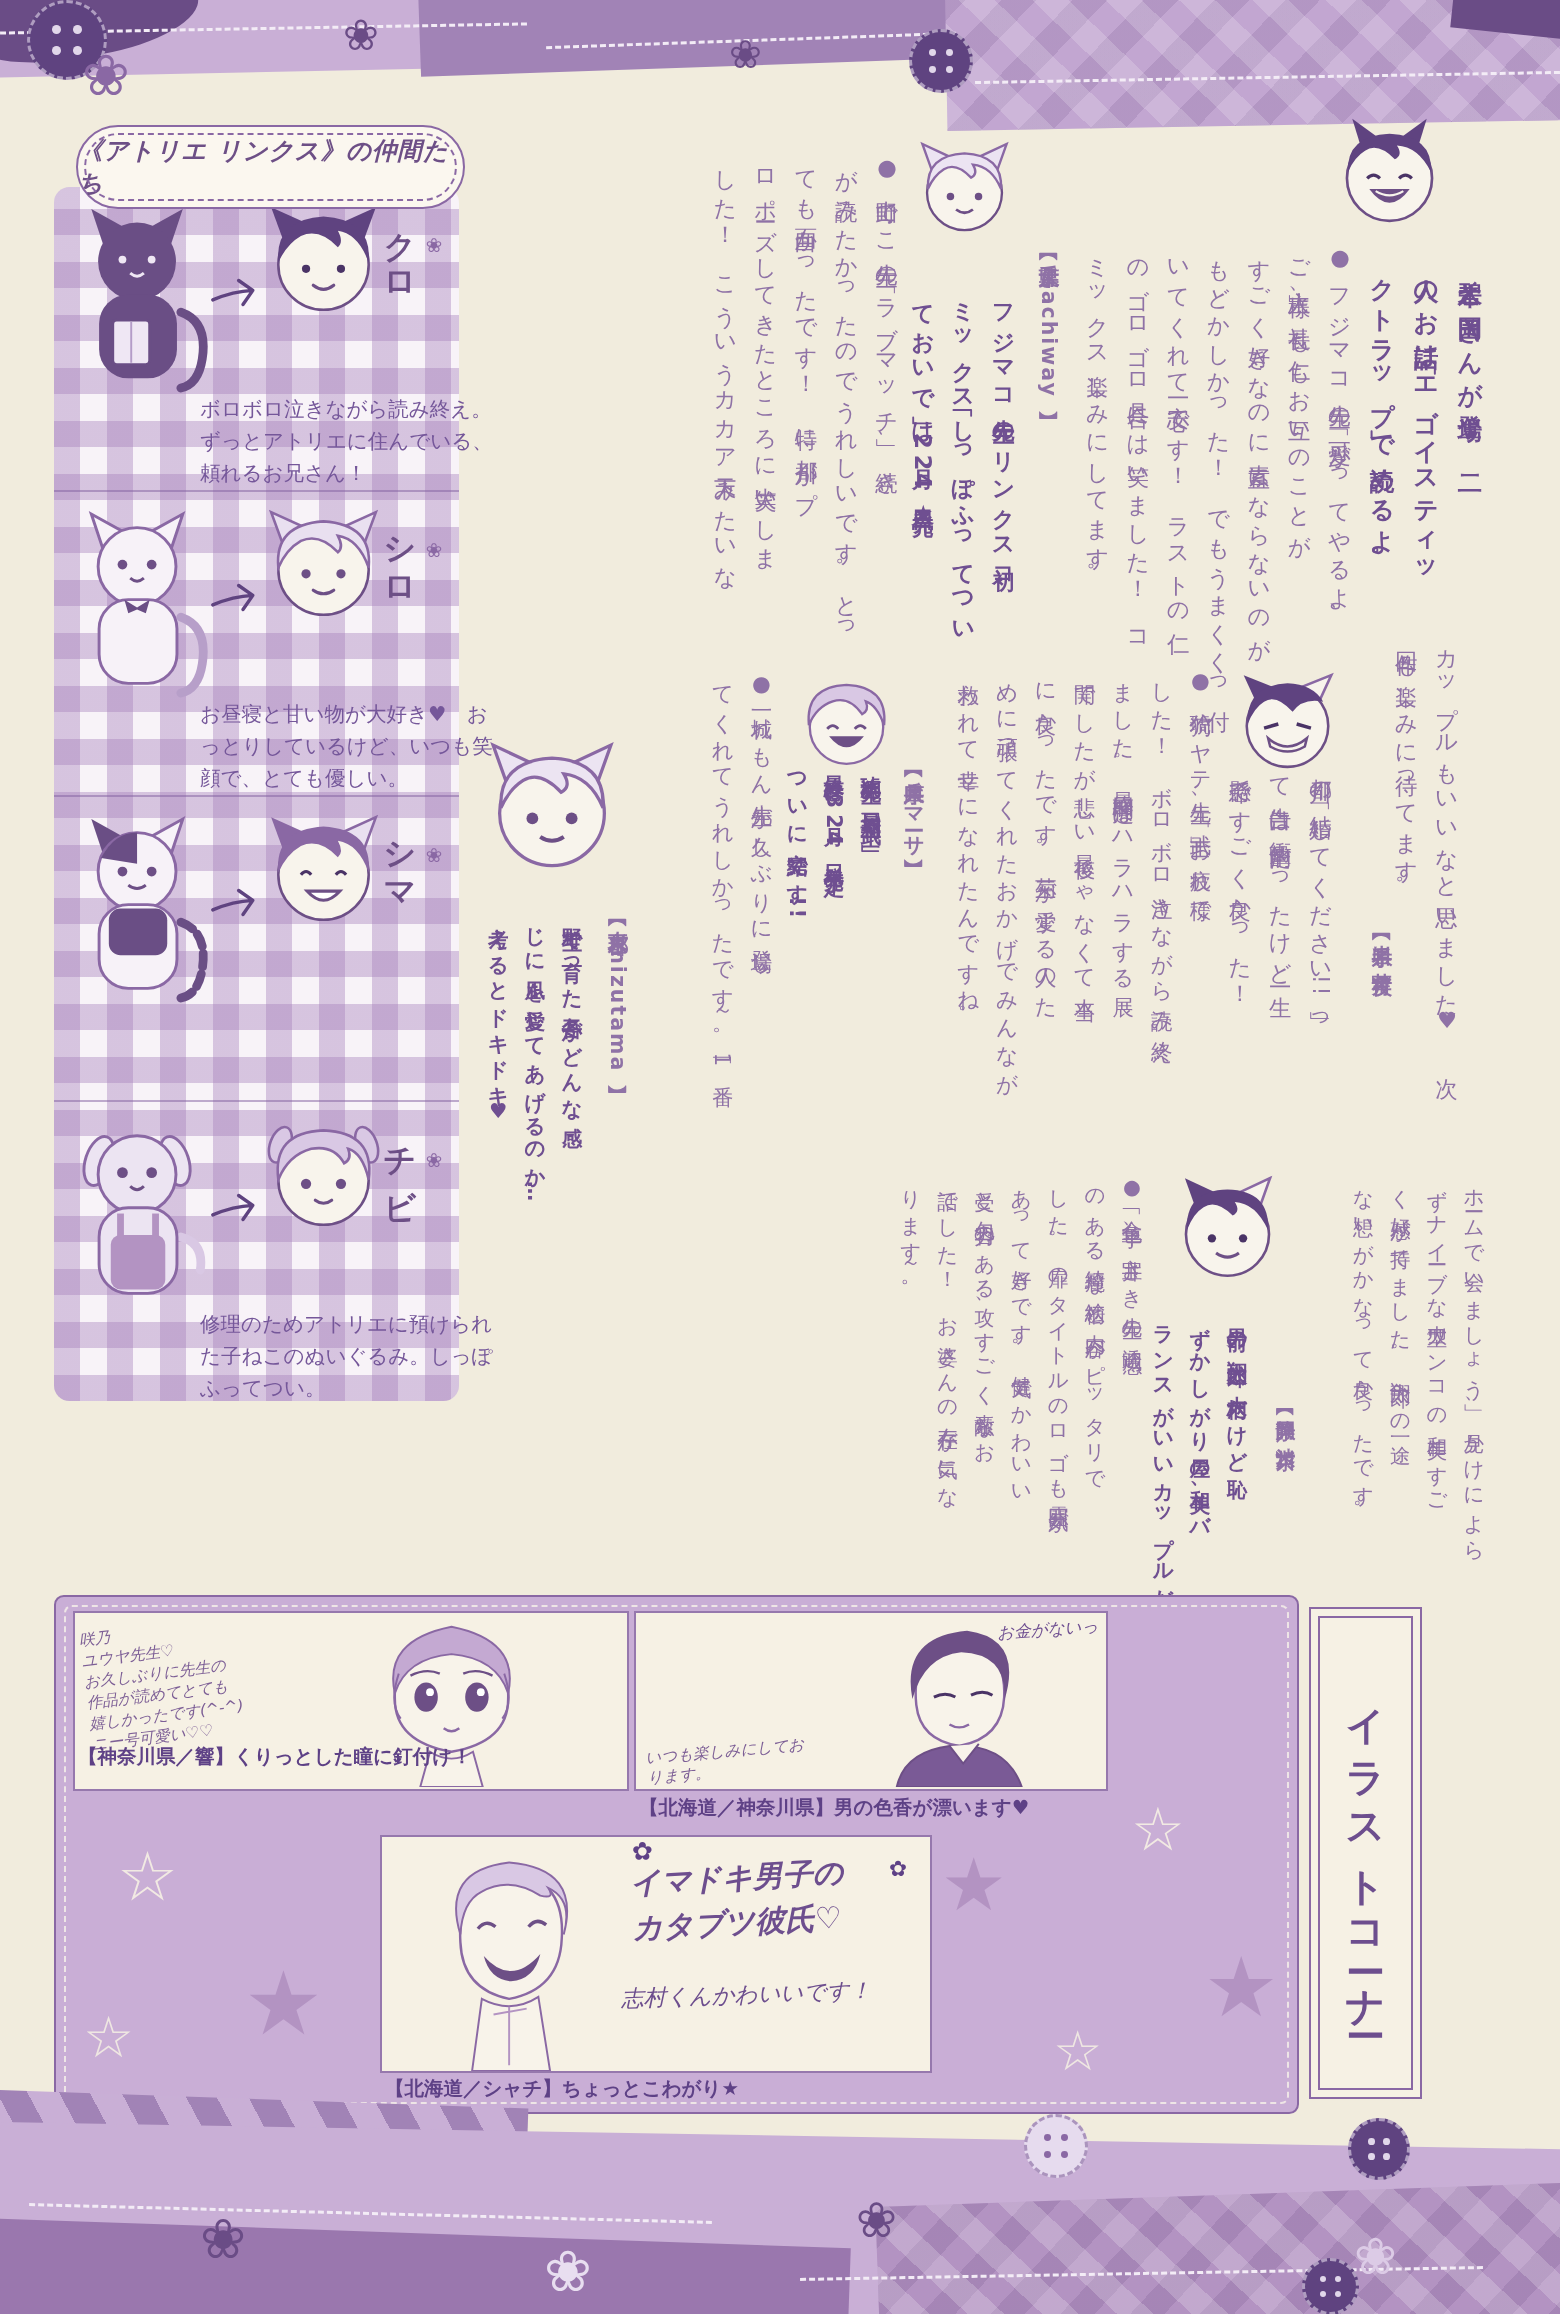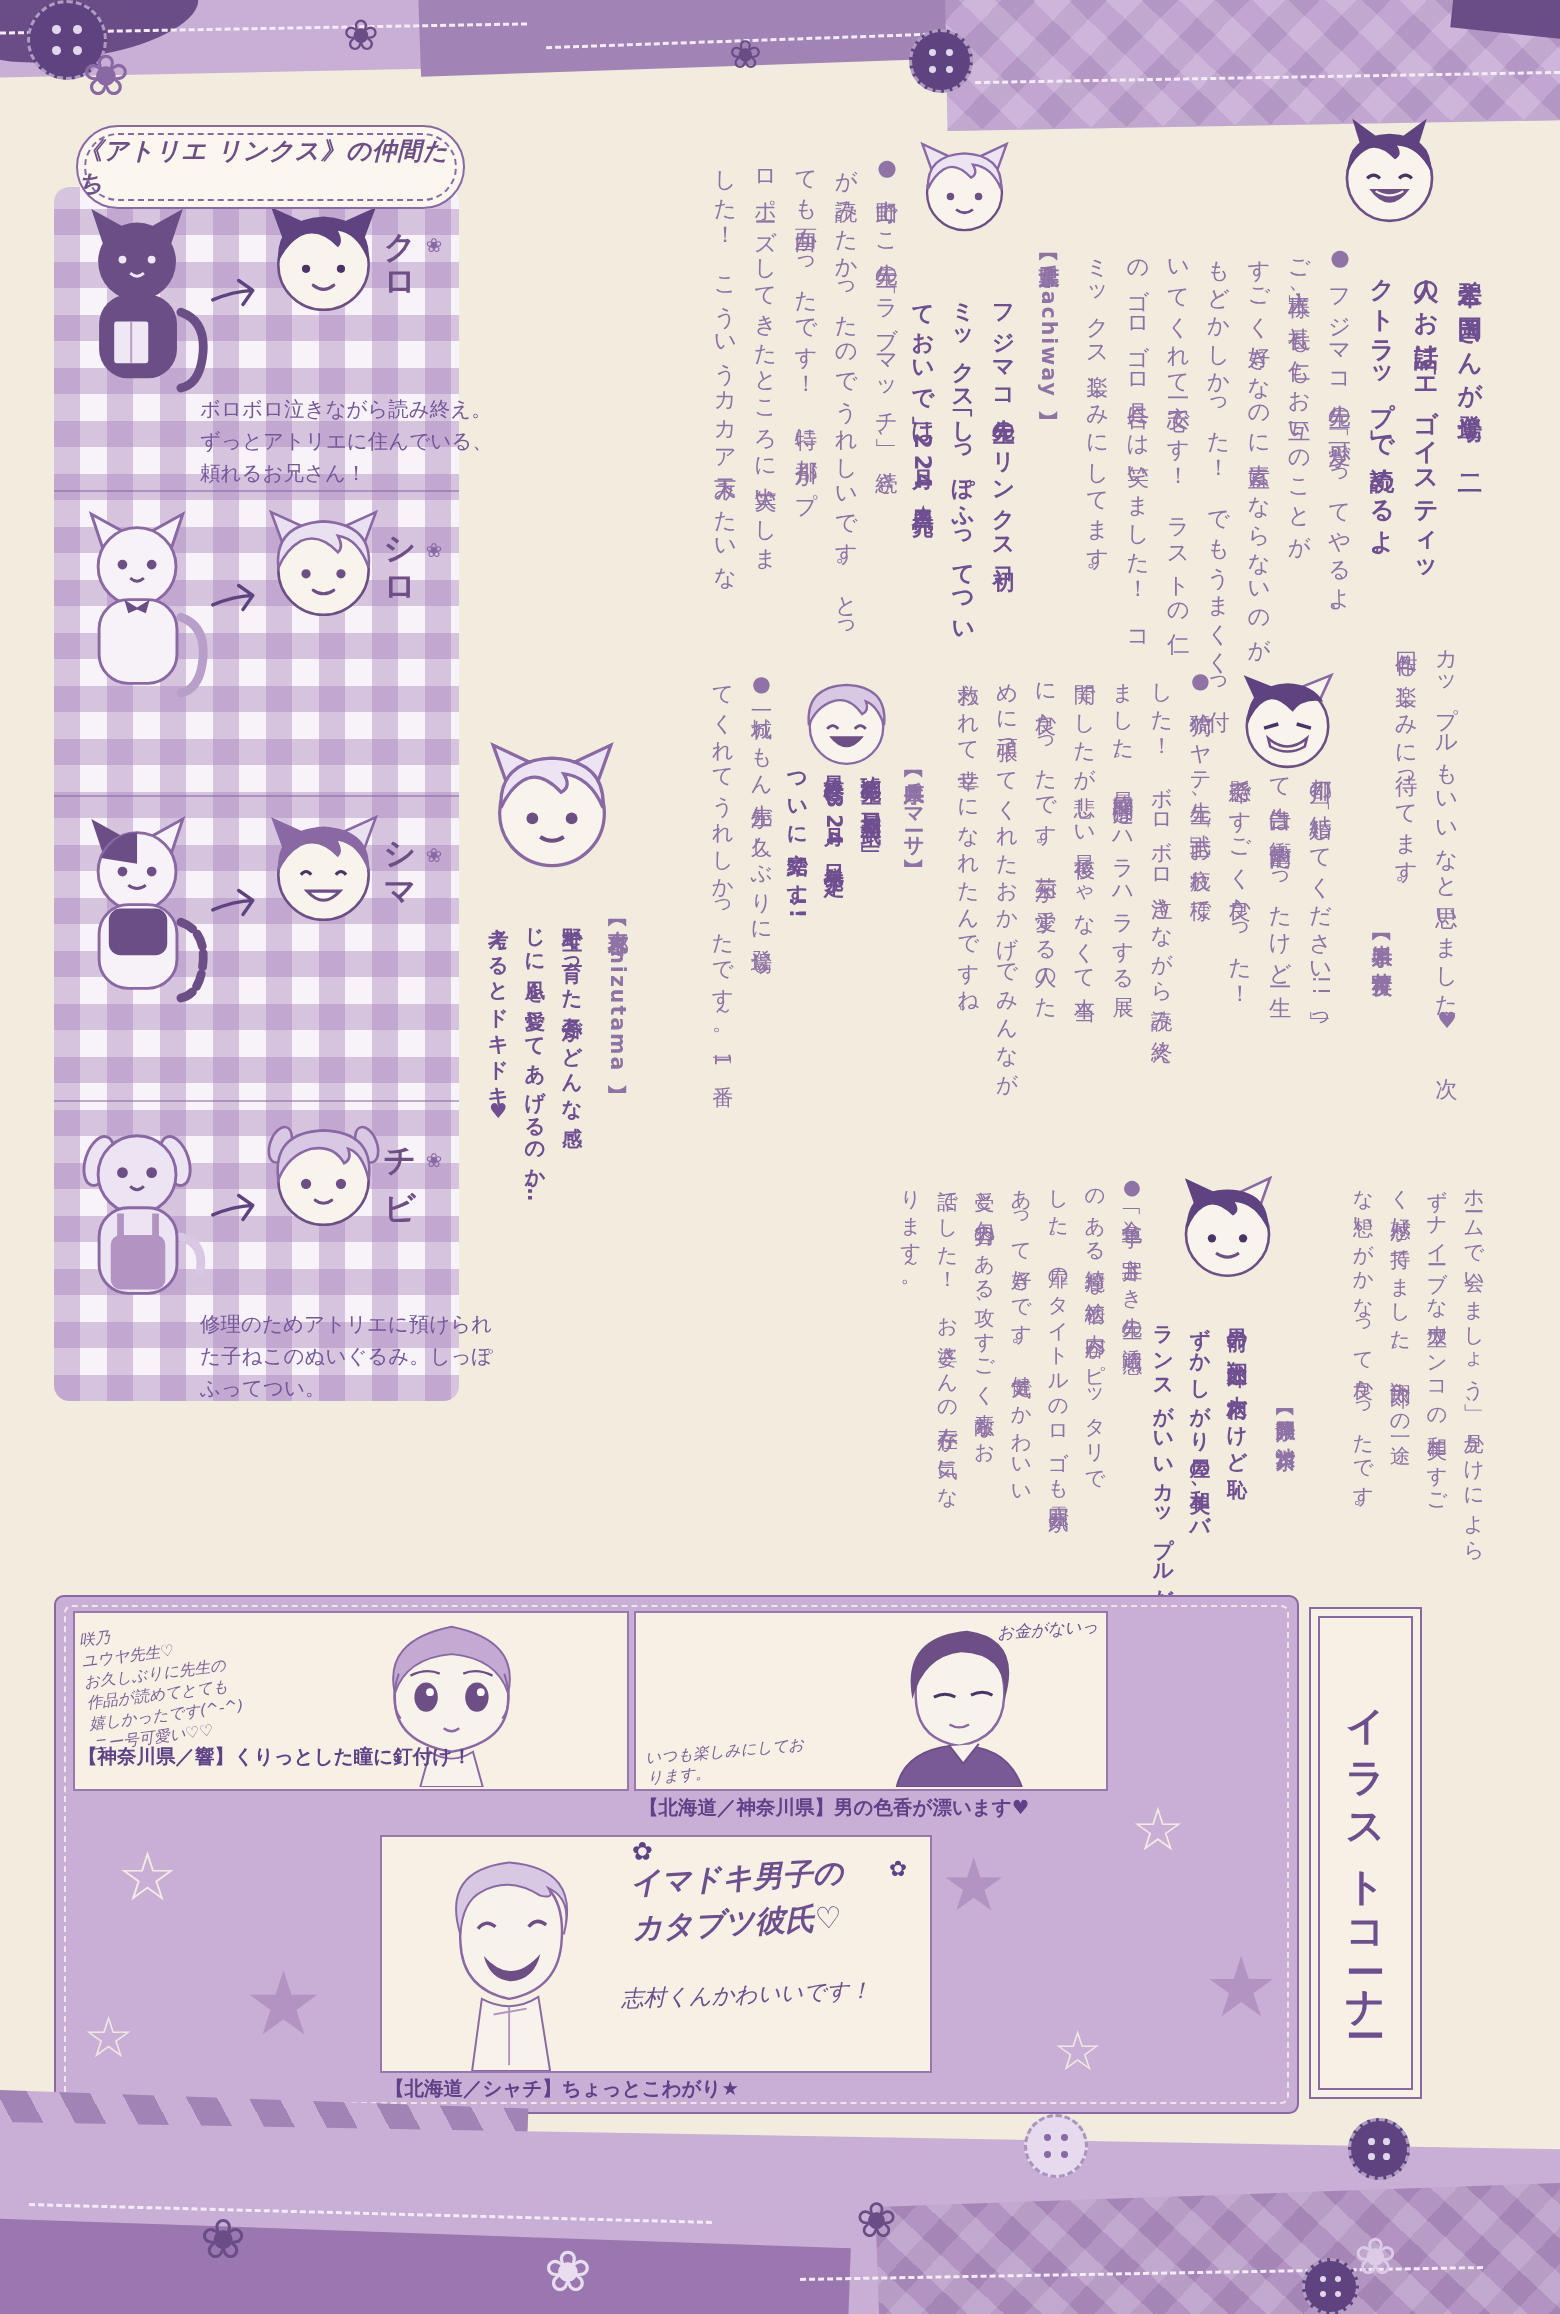--- a/index.html
+++ b/index.html
@@ -177,20 +177,21 @@
           <circle cx="60" cy="62" r="44" fill="#f8f4ec" stroke="#6d4f86" stroke-width="2.5"></circle>
           <path d="M16 60 Q12 18 60 15 Q108 18 104 60 Q94 32 74 29 Q80 40 74 45 Q56 26 38 34 Q24 42 16 60 Z" fill="#e9e0f0" stroke="#8a68a4" stroke-width="2.5"></path>
           <circle cx="43" cy="66" r="4.5" fill="#6d4f86"></circle>
             <circle cx="77" cy="66" r="4.5" fill="#6d4f86"></circle>
           <path d="M50 82 Q60 89 70 82" stroke="#6d4f86" stroke-width="3" fill="none" stroke-linecap="round"></path>
         </svg>
       </div>
       <div class="char-name">
         <span class="nbul">❀</span><span>シロ</span>
       </div>
+      <div class="char-desc">お昼寝と甘い物が大好き♥　おっとりしているけど、いつも笑顔で、とても優しい。</div>
     </div>
 
     <div class="char-row">
       <div class="plush">
         <svg width="146" height="190" viewBox="0 0 150 195">
           <path d="M118 110 q28 10 22 48 q-4 26 -22 30" fill="none" stroke="#6a4e85" stroke-width="9" stroke-linecap="round" stroke-dasharray="14 7"></path>
           <path d="M38 40 L26 4 L62 24 Z" fill="#6a4e85"></path>
             <path d="M108 40 L120 4 L84 24 Z" fill="#f7f2f8" stroke="#8a68a4" stroke-width="3"></path>
           <circle cx="73" cy="58" r="40" fill="#f7f2f8" stroke="#8a68a4" stroke-width="3"></circle>
           <path d="M36 44 Q50 18 73 18 L73 50 Z" fill="#6a4e85"></path>

